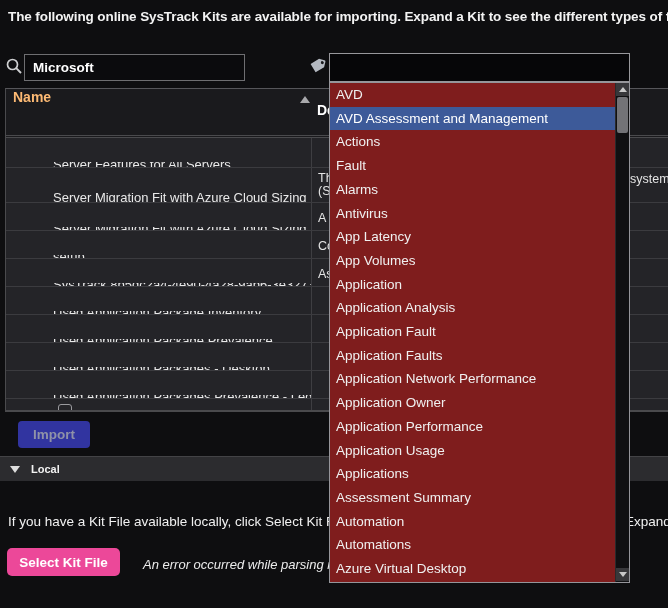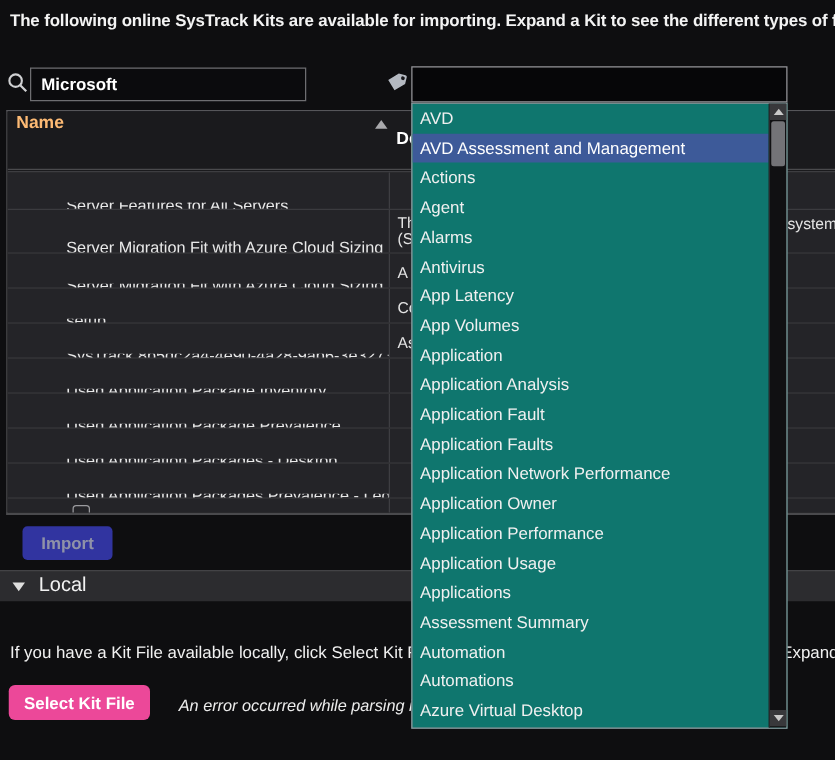--- a/index.html
+++ b/index.html
@@ -103,21 +103,21 @@
   #local-bar {
     left: 0; top: 456px; width: 668px; height: 25px;
     background: #2c2c2f; border-top: 1px solid #434346;
     display: flex; align-items: center;
   }
   #local-caret-icon {
     margin-left: 10px; width: 0; height: 0;
     border-left: 5px solid transparent; border-right: 5px solid transparent;
     border-top: 7px solid #dedede;
   }
-  #local-title { margin-left: 11px; font-size: 16px; font-weight: normal; color: #f2f2f2; }
+  #local-title { margin-left: 11px; font-size: 11px; font-weight: bold; color: #f2f2f2; }
 
   #kitfile-text {
     left: 8px; top: 514px; font-size: 13.5px; color: #f1f1f1;
     white-space: nowrap; z-index: 1;
   }
   #kitfile-text-right {
     left: 625px; top: 514px; font-size: 13.5px; color: #f1f1f1;
     white-space: nowrap; z-index: 1;
   }
   #select-kit-button {
@@ -127,21 +127,21 @@
     font-size: 13.5px; font-weight: bold; cursor: pointer;
   }
   #parse-error {
     left: 143px; top: 557px; font-size: 13px; font-style: italic;
     color: #ececec; white-space: nowrap; z-index: 1;
   }
 
   
   #dropdown-list {
     left: 329px; top: 82px; width: 301px; height: 501px;
-    background: #0f766e; border: 1px solid #95959a; z-index: 60;
+    background: #7f1d1d; border: 1px solid #95959a; z-index: 60;
   }
   #dropdown-items { position: absolute; left: 0; top: 0; right: 14px; bottom: 0; overflow: hidden; }
   .ditem {
     height: 23.71px; line-height: 23.7px; padding-left: 6px;
     font-size: 13.5px; color: #f0f0f0; white-space: nowrap; cursor: pointer;
   }
   .ditem.selected { background: #3d5a99; color: #ffffff; }
 
   #dropdown-scrollbar {
     position: absolute; right: 0; top: 0; bottom: 0; width: 14px;
@@ -286,21 +286,21 @@
 <div id="parse-error" class="abs">An error occurred while parsing i</div>
 
 <div id="dropdown-list" class="abs">
   <div id="dropdown-items">
   <div class="ditem">AVD</div>
 
   <div class="ditem selected">AVD Assessment and Management</div>
 
   <div class="ditem">Actions</div>
 
-  <div class="ditem">Agent</div>
+  <div class="ditem">Fault</div>
 
   <div class="ditem">Alarms</div>
 
   <div class="ditem">Antivirus</div>
 
   <div class="ditem">App Latency</div>
 
   <div class="ditem">App Volumes</div>
 
   <div class="ditem">Application</div>

